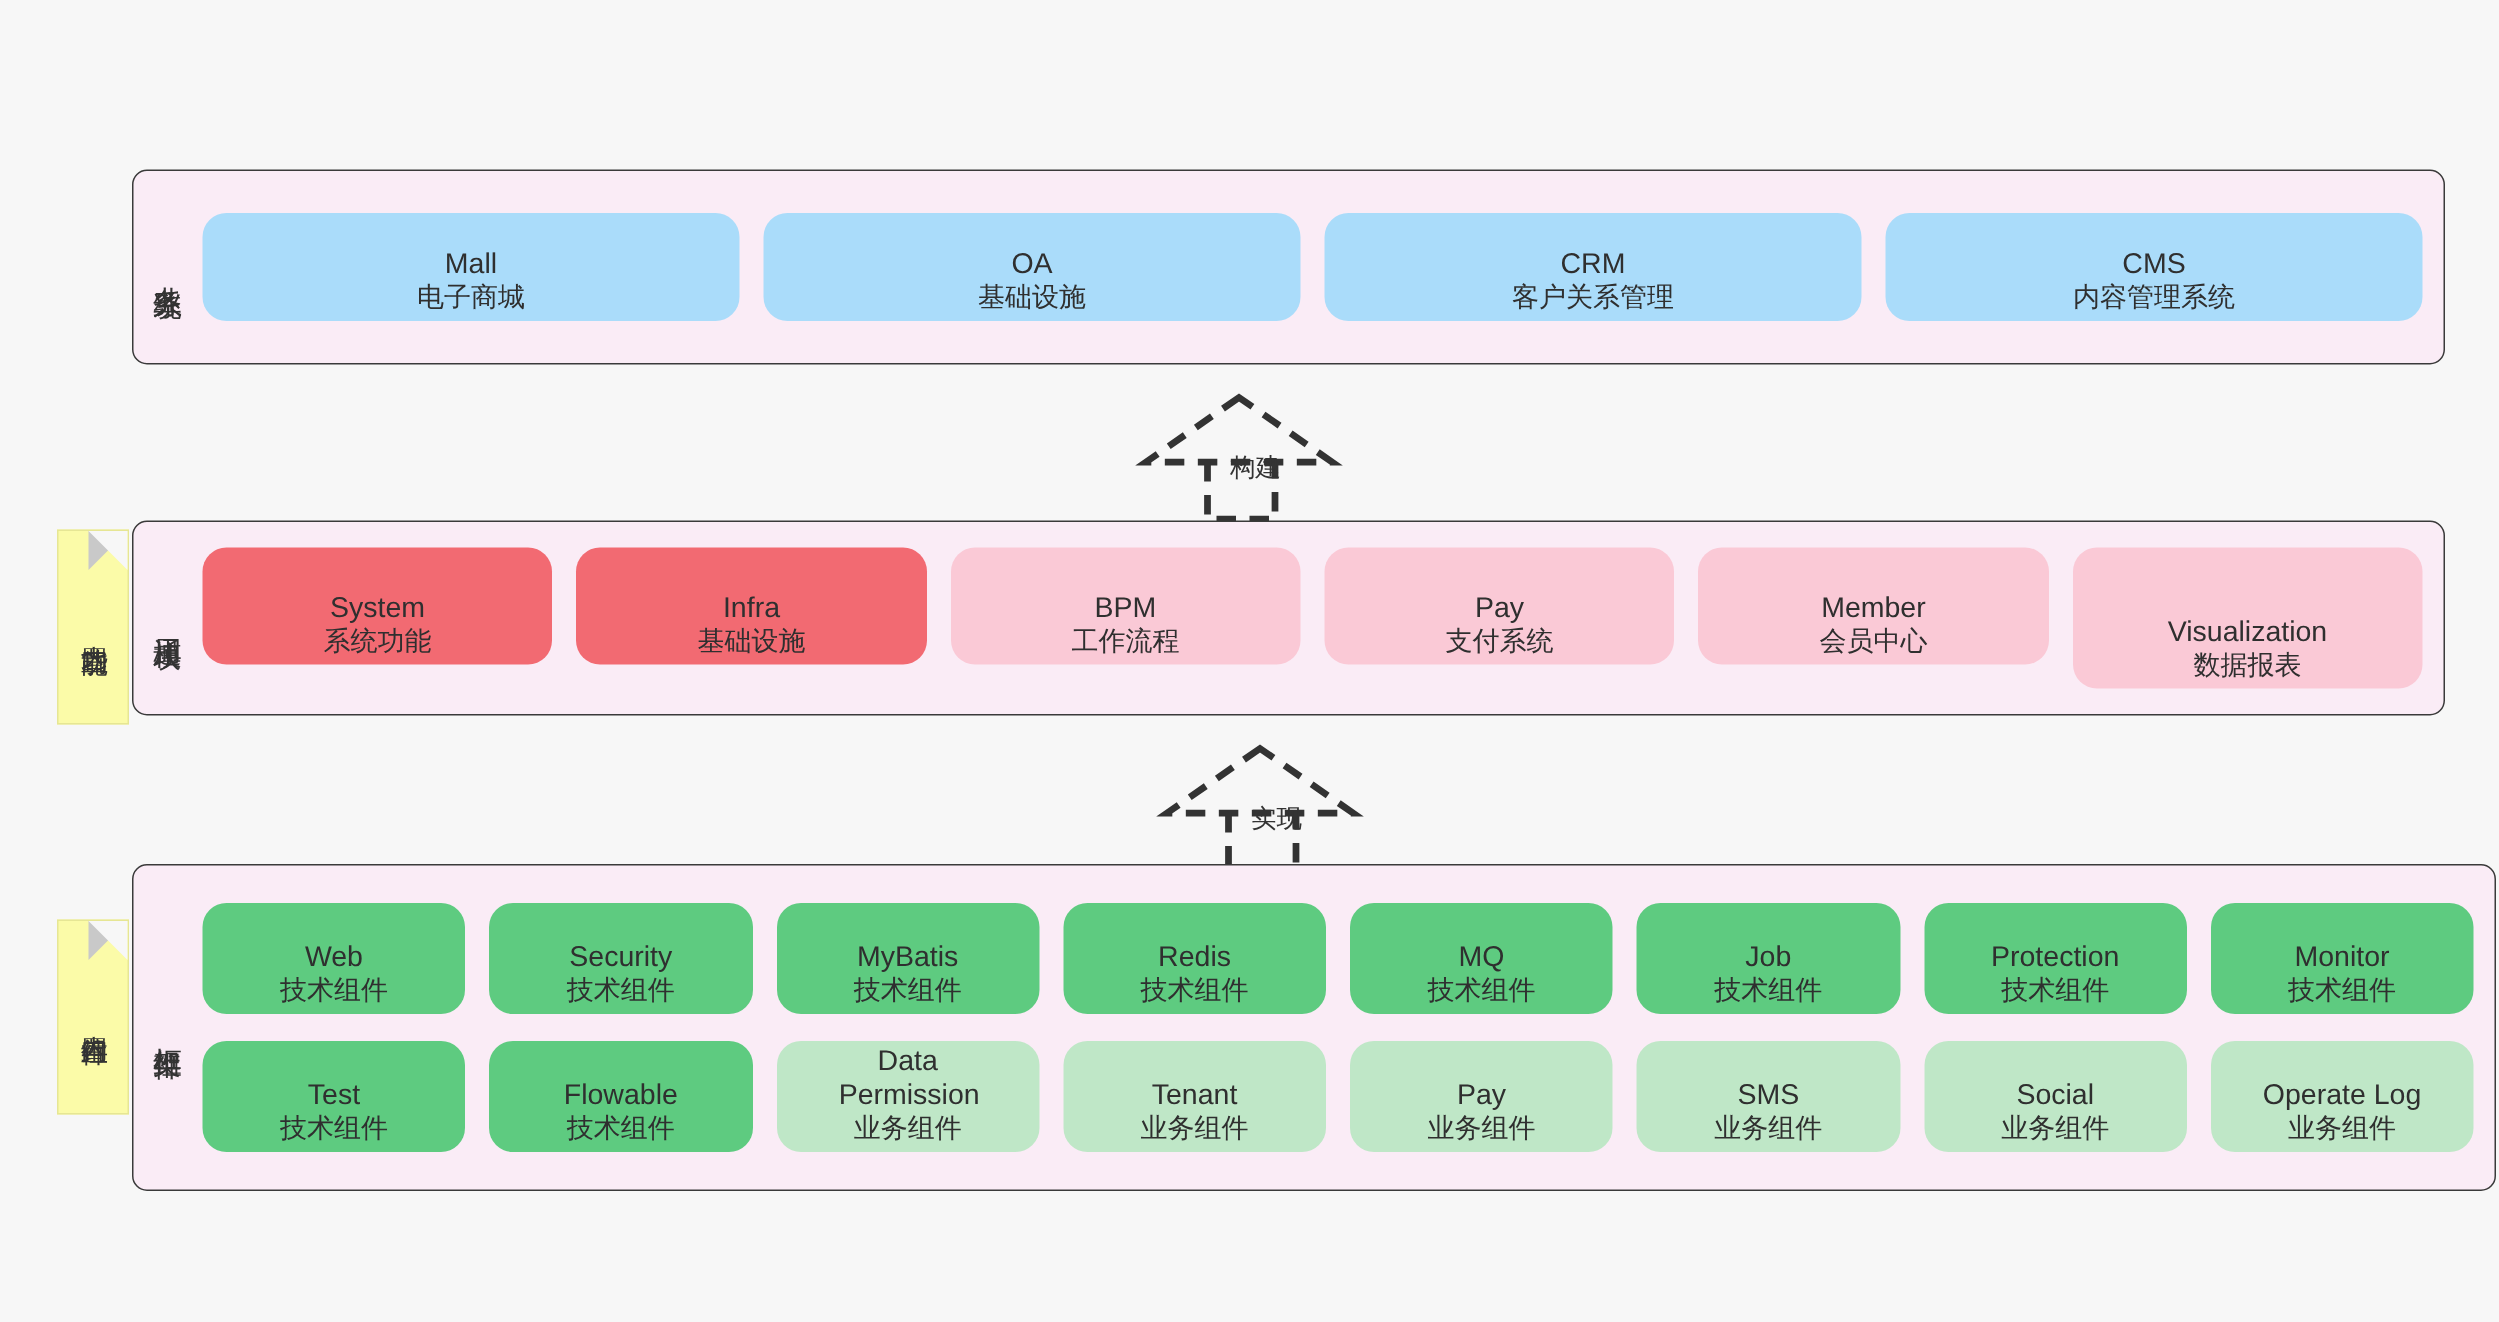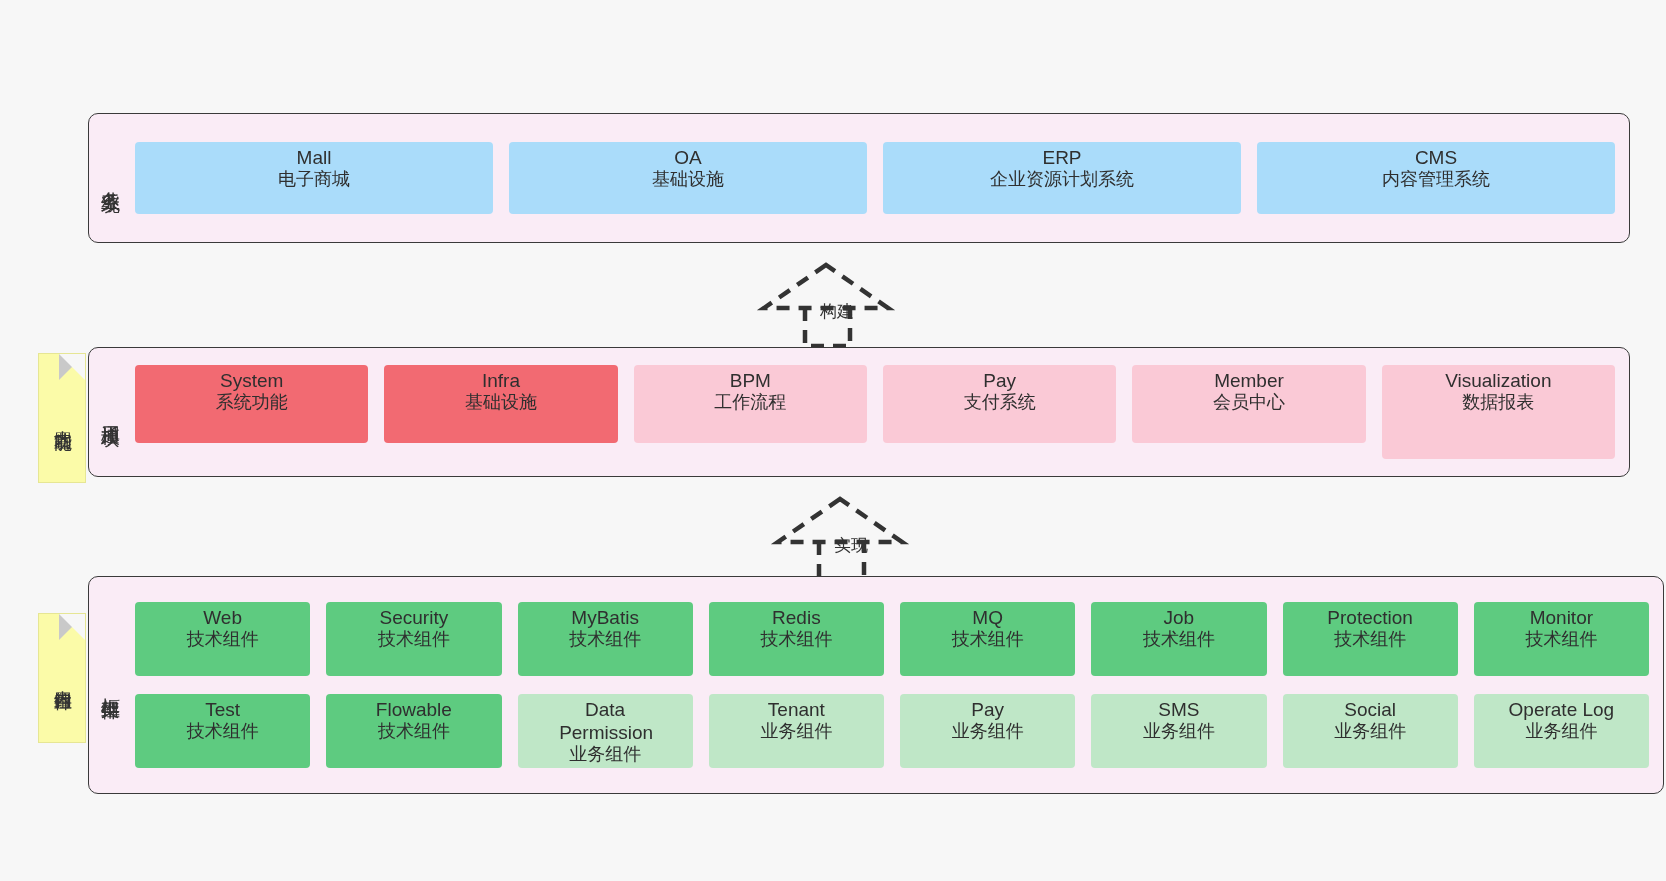--- a/index.html
+++ b/index.html
@@ -48,25 +48,25 @@
     justify-content: center;
     gap: 18px;
     padding: 0 14px 0 2px;
   }
   .row {
     display: flex;
     gap: 16px;
   }
   .cell {
     flex: 1 1 0;
-    border-radius: 4px;
+    border-radius: 16px;
     display: flex;
     flex-direction: column;
     align-items: center;
-    justify-content: flex-start;
+    justify-content: flex-end;
     line-height: 1.22;
     color: #2f2f2f;
     text-align: center;
     padding: 4px 2px;
   }
   .cell .en { font-size: 19px; }
   .cell .cn { font-size: 18px; }
 
   
   .c-blue       { background: #aadcfa; }
@@ -131,22 +131,22 @@
       <div class="row">
         <div class="cell c-blue" style="height:72px;">
           <span class="en">Mall</span>
           <span class="cn">电子商城</span>
         </div>
         <div class="cell c-blue" style="height:72px;">
           <span class="en">OA</span>
           <span class="cn">基础设施</span>
         </div>
         <div class="cell c-blue" style="height:72px;">
-          <span class="en">ERP</span>
-          <span class="cn">企业资源计划系统</span>
+          <span class="en">CRM</span>
+          <span class="cn">客户关系管理</span>
         </div>
         <div class="cell c-blue" style="height:72px;">
           <span class="en">CMS</span>
           <span class="cn">内容管理系统</span>
         </div>
       </div>
     </div>
   </div>
 
   <div class="connector" style="left:752px; top:258px; width:160px; height:92px;">

